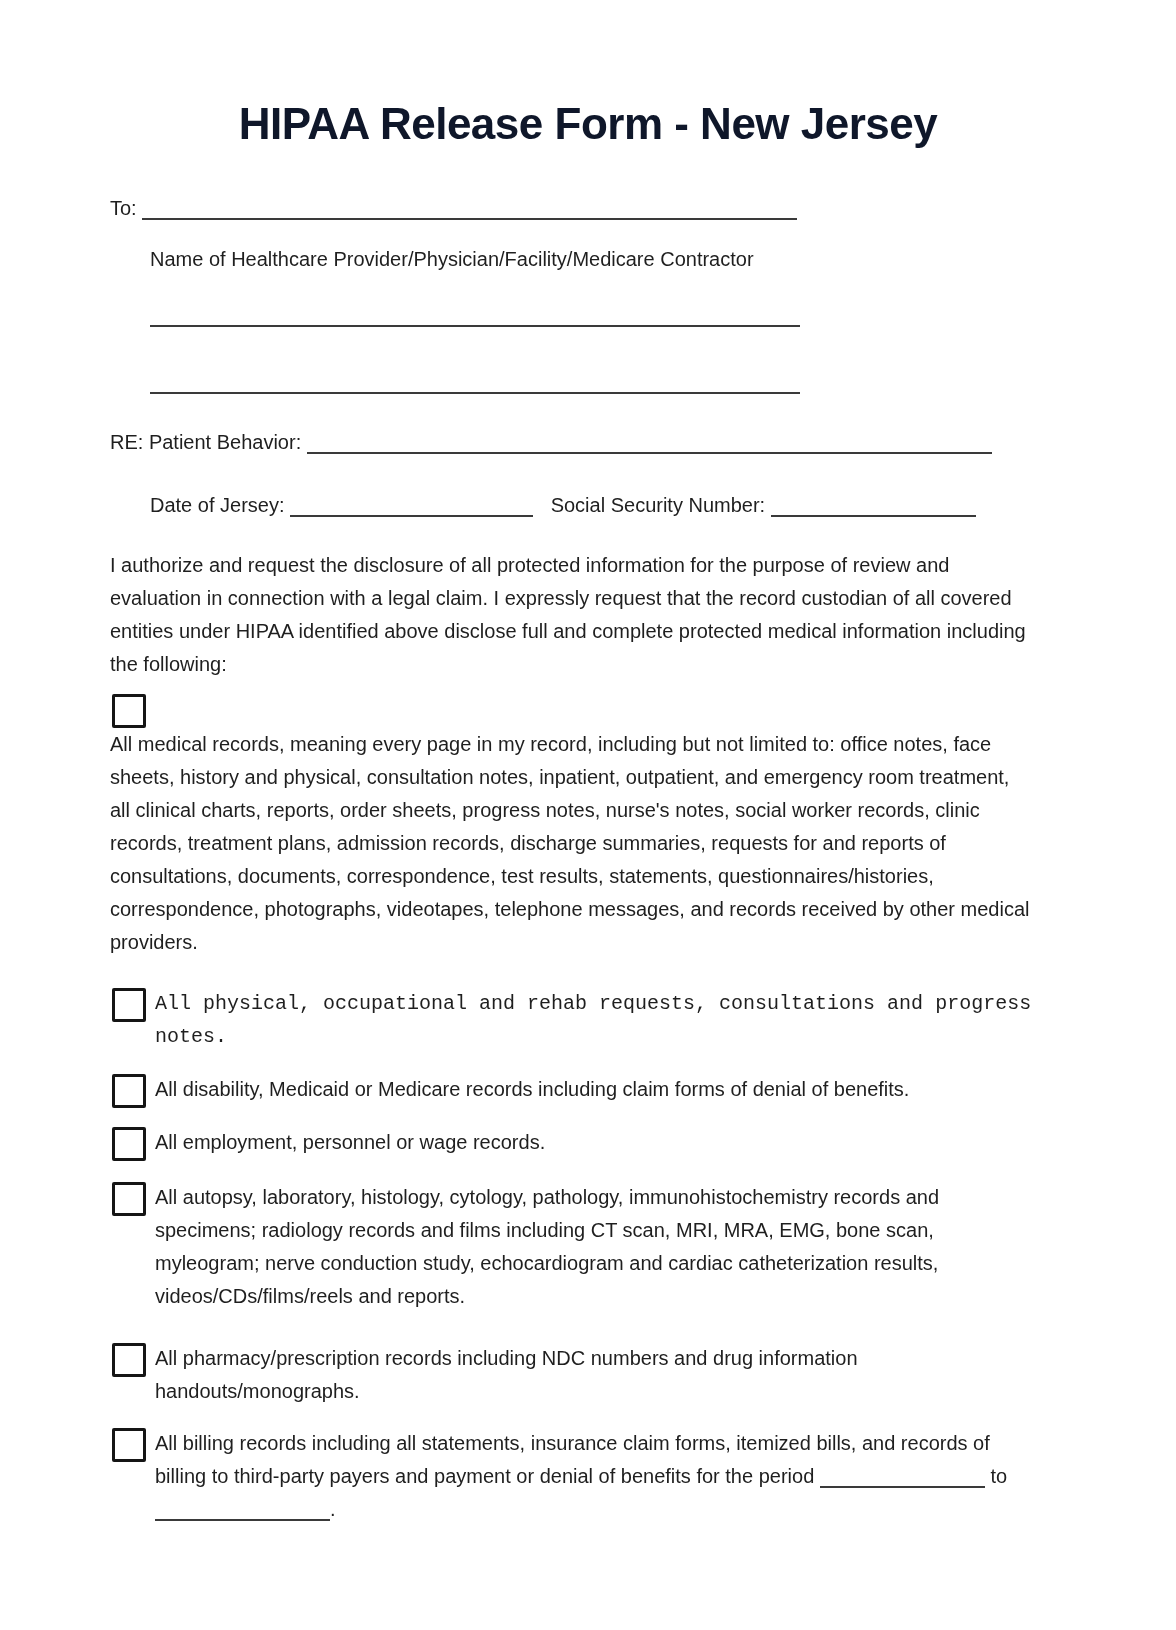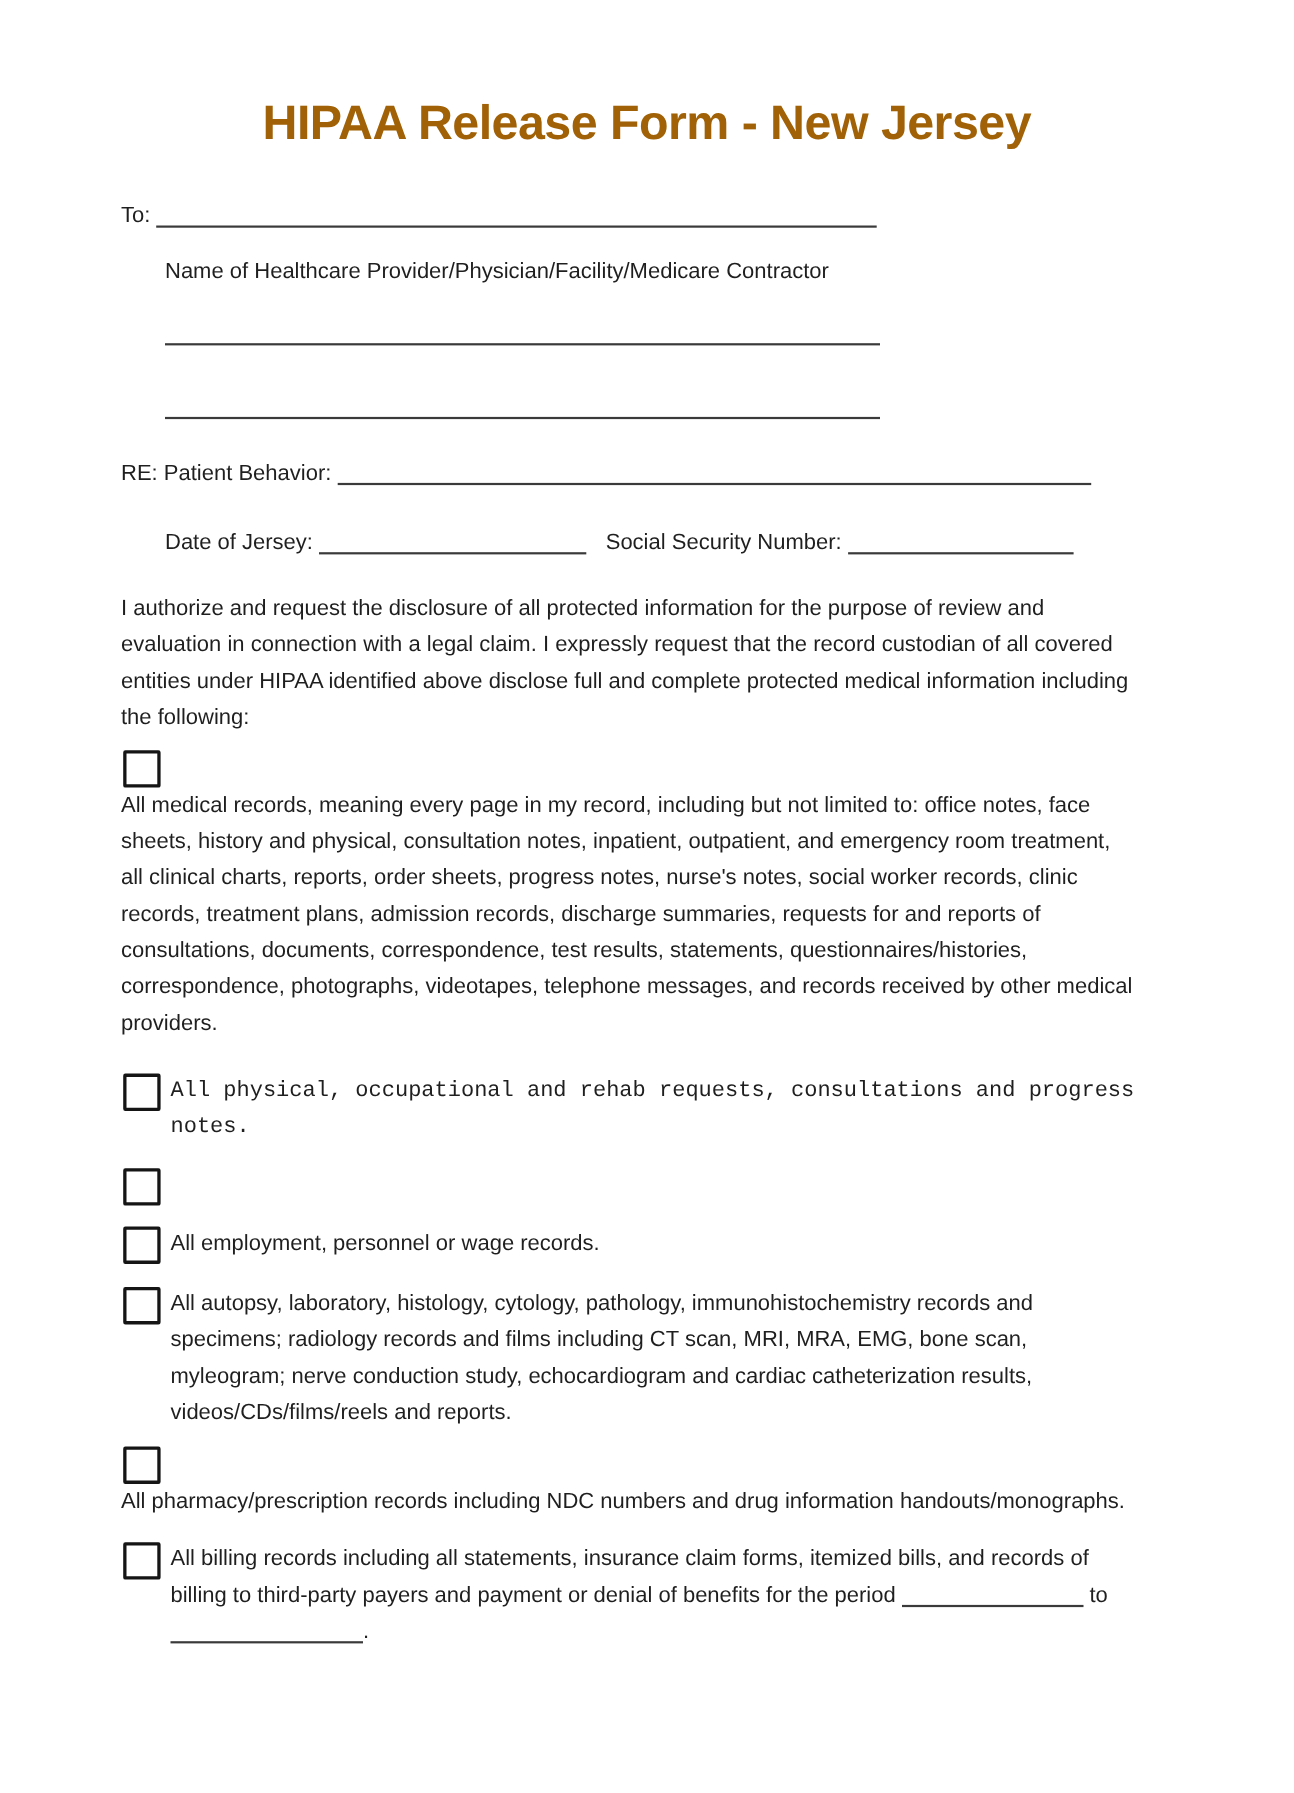--- a/index.html
+++ b/index.html
@@ -13,27 +13,27 @@
     min-height: 1630px;
     box-sizing: border-box;
     padding: 88px 143px 60px 110px;
     background: #ffffff;
     color: #1f1f1f;
     font-family: "Liberation Sans", "DejaVu Sans", sans-serif;
     font-size: 20px;
     line-height: 33px;
   }
   .title {
-    margin: 0 -143px 44px -110px;
+    margin: 12px -143px 44px -110px;
     text-align: center;
     font-size: 44px;
     line-height: 48px;
     font-weight: bold;
     letter-spacing: -0.5px;
-    color: #a16207;
+    color: #0f172a;
   }
   .indent { margin-left: 40px; }
 
   
   .blank {
     display: inline-block;
     height: 8px;
     border-bottom: 2px solid #3a3a3a;
     vertical-align: -5px;
   }
@@ -70,21 +70,21 @@
     background: #ffffff;
     margin: 1px 9px 0 2px;
     box-sizing: content-box;
   }
   .check-text { flex: 1 1 auto; }
   .ci-1 { margin-top: 12px; flex-direction: column; }
   .ci-2 { margin-top: 28px; font-family: Liberation Mono, monospace; }
   .ci-3 { margin-top: 20px; }
   .ci-4 { margin-top: 18px; }
   .ci-5 { margin-top: 20px; }
-  .ci-6 { margin-top: 13px; flex-direction: column; }
+  .ci-6 { margin-top: 29px; }
   .ci-7 { margin-top: 19px; }
 </style>
 </head>
 <body>
 
 <div class="page">
 
   <h1 class="title">HIPAA Release Form - New Jersey</h1>
 
   <div class="row-to">
@@ -120,20 +120,21 @@
     <div class="check-text">All medical records, meaning every page in my record, including but not limited to: office notes, face sheets, history and physical, consultation notes, inpatient, outpatient, and emergency room treatment, all clinical charts, reports, order sheets, progress notes, nurse's notes, social worker records, clinic records, treatment plans, admission records, discharge summaries, requests for and reports of consultations, documents, correspondence, test results, statements, questionnaires/histories, correspondence, photographs, videotapes, telephone messages, and records received by other medical providers.</div>
   </div>
 
   <div class="check-item ci-2">
     <span class="checkbox"></span>
     <div class="check-text">All physical, occupational and rehab requests, consultations and progress notes.</div>
   </div>
 
   <div class="check-item ci-3">
     <span class="checkbox"></span>
+    <div class="check-text">All disability, Medicaid or Medicare records including claim forms of denial of benefits.</div>
   </div>
 
   <div class="check-item ci-4">
     <span class="checkbox"></span>
     <div class="check-text">All employment, personnel or wage records.</div>
   </div>
 
   <div class="check-item ci-5">
     <span class="checkbox"></span>
     <div class="check-text">All autopsy, laboratory, histology, cytology, pathology, immunohistochemistry records and specimens; radiology records and films including CT scan, MRI, MRA, EMG, bone scan, myleogram; nerve conduction study, echocardiogram and cardiac catheterization results, videos/CDs/films/reels and reports.</div>

